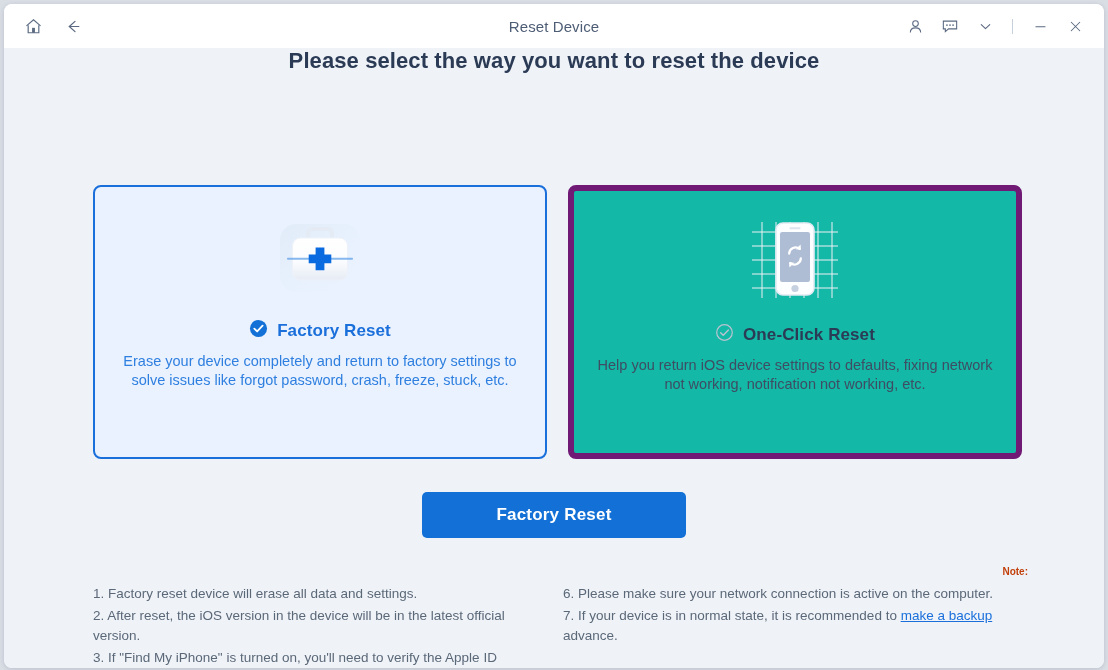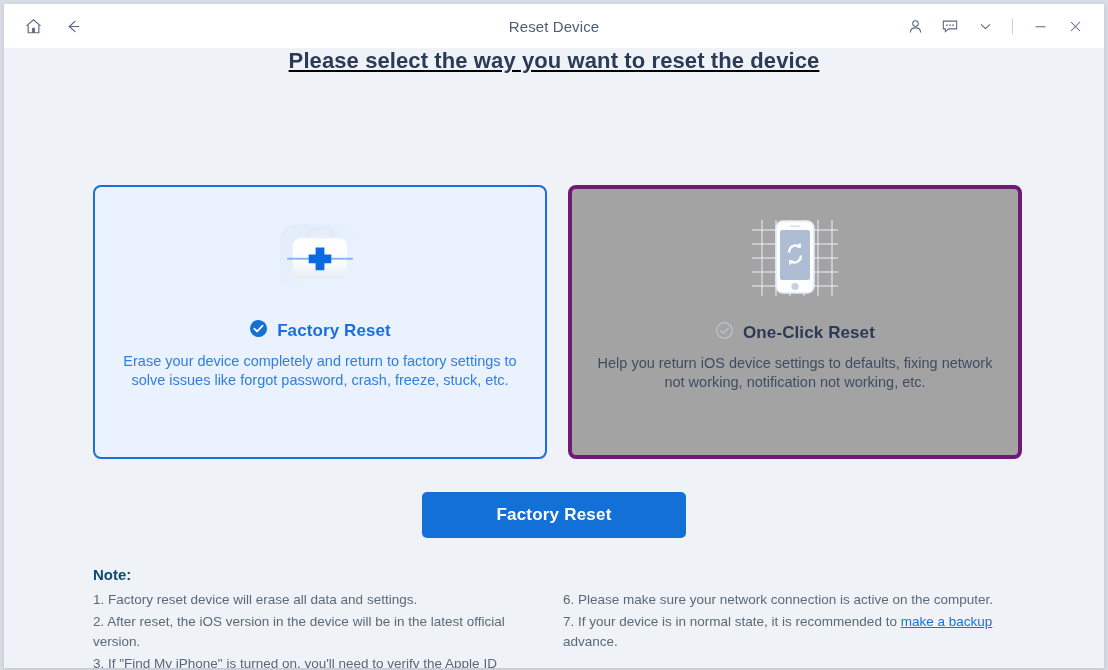--- a/index.html
+++ b/index.html
@@ -13,24 +13,23 @@
     font-family: "Liberation Sans", sans-serif;
   }
 
   #app-window {
     position: absolute;
     left: 4px;
     top: 4px;
     width: 1100px;
     height: 664px;
     background: #eff3f8;
-    border-radius: 0;
+    border-radius: 8px;
     overflow: hidden;
     box-shadow: 0 1px 4px rgba(80,95,120,0.22);
-    text-decoration: underline;
   }
 
   
   #titlebar {
     position: relative;
     height: 44px;
     background: #ffffff;
     display: flex;
     align-items: center;
   }
@@ -108,22 +107,22 @@
     height: 274px;
     border-radius: 8px;
     position: relative;
     cursor: pointer;
   }
   .option-card.selected {
     background: #e9f2fe;
     border: 2px solid #1a6fdb;
   }
   .option-card.unselected {
-    background: #a3a3a3;
-    border: 4px solid #701a75;
+    background: #14b8a6;
+    border: 6px solid #701a75;
   }
 
   .card-art {
     height: 130px;
     display: flex;
     align-items: center;
     justify-content: center;
     padding-top: 8px;
   }
 
@@ -175,24 +174,25 @@
   }
 
   
   #notes {
     position: absolute;
     top: 518px;
     left: 89px;
     width: 935px;
   }
   #note-label {
-    font-size: 15px;
+    font-size: 10px;
     font-weight: bold;
-    color: #0c4a6e;
+    color: #c2410c;
     margin-bottom: 7px;
+    text-align: right;
   }
   #note-columns {
     display: flex;
   }
   #note-col-left { width: 462px; }
   #note-col-right { width: 470px; padding-left: 8px; }
   .note-item {
     font-size: 13.5px;
     line-height: 20.5px;
     color: #5b6878;

